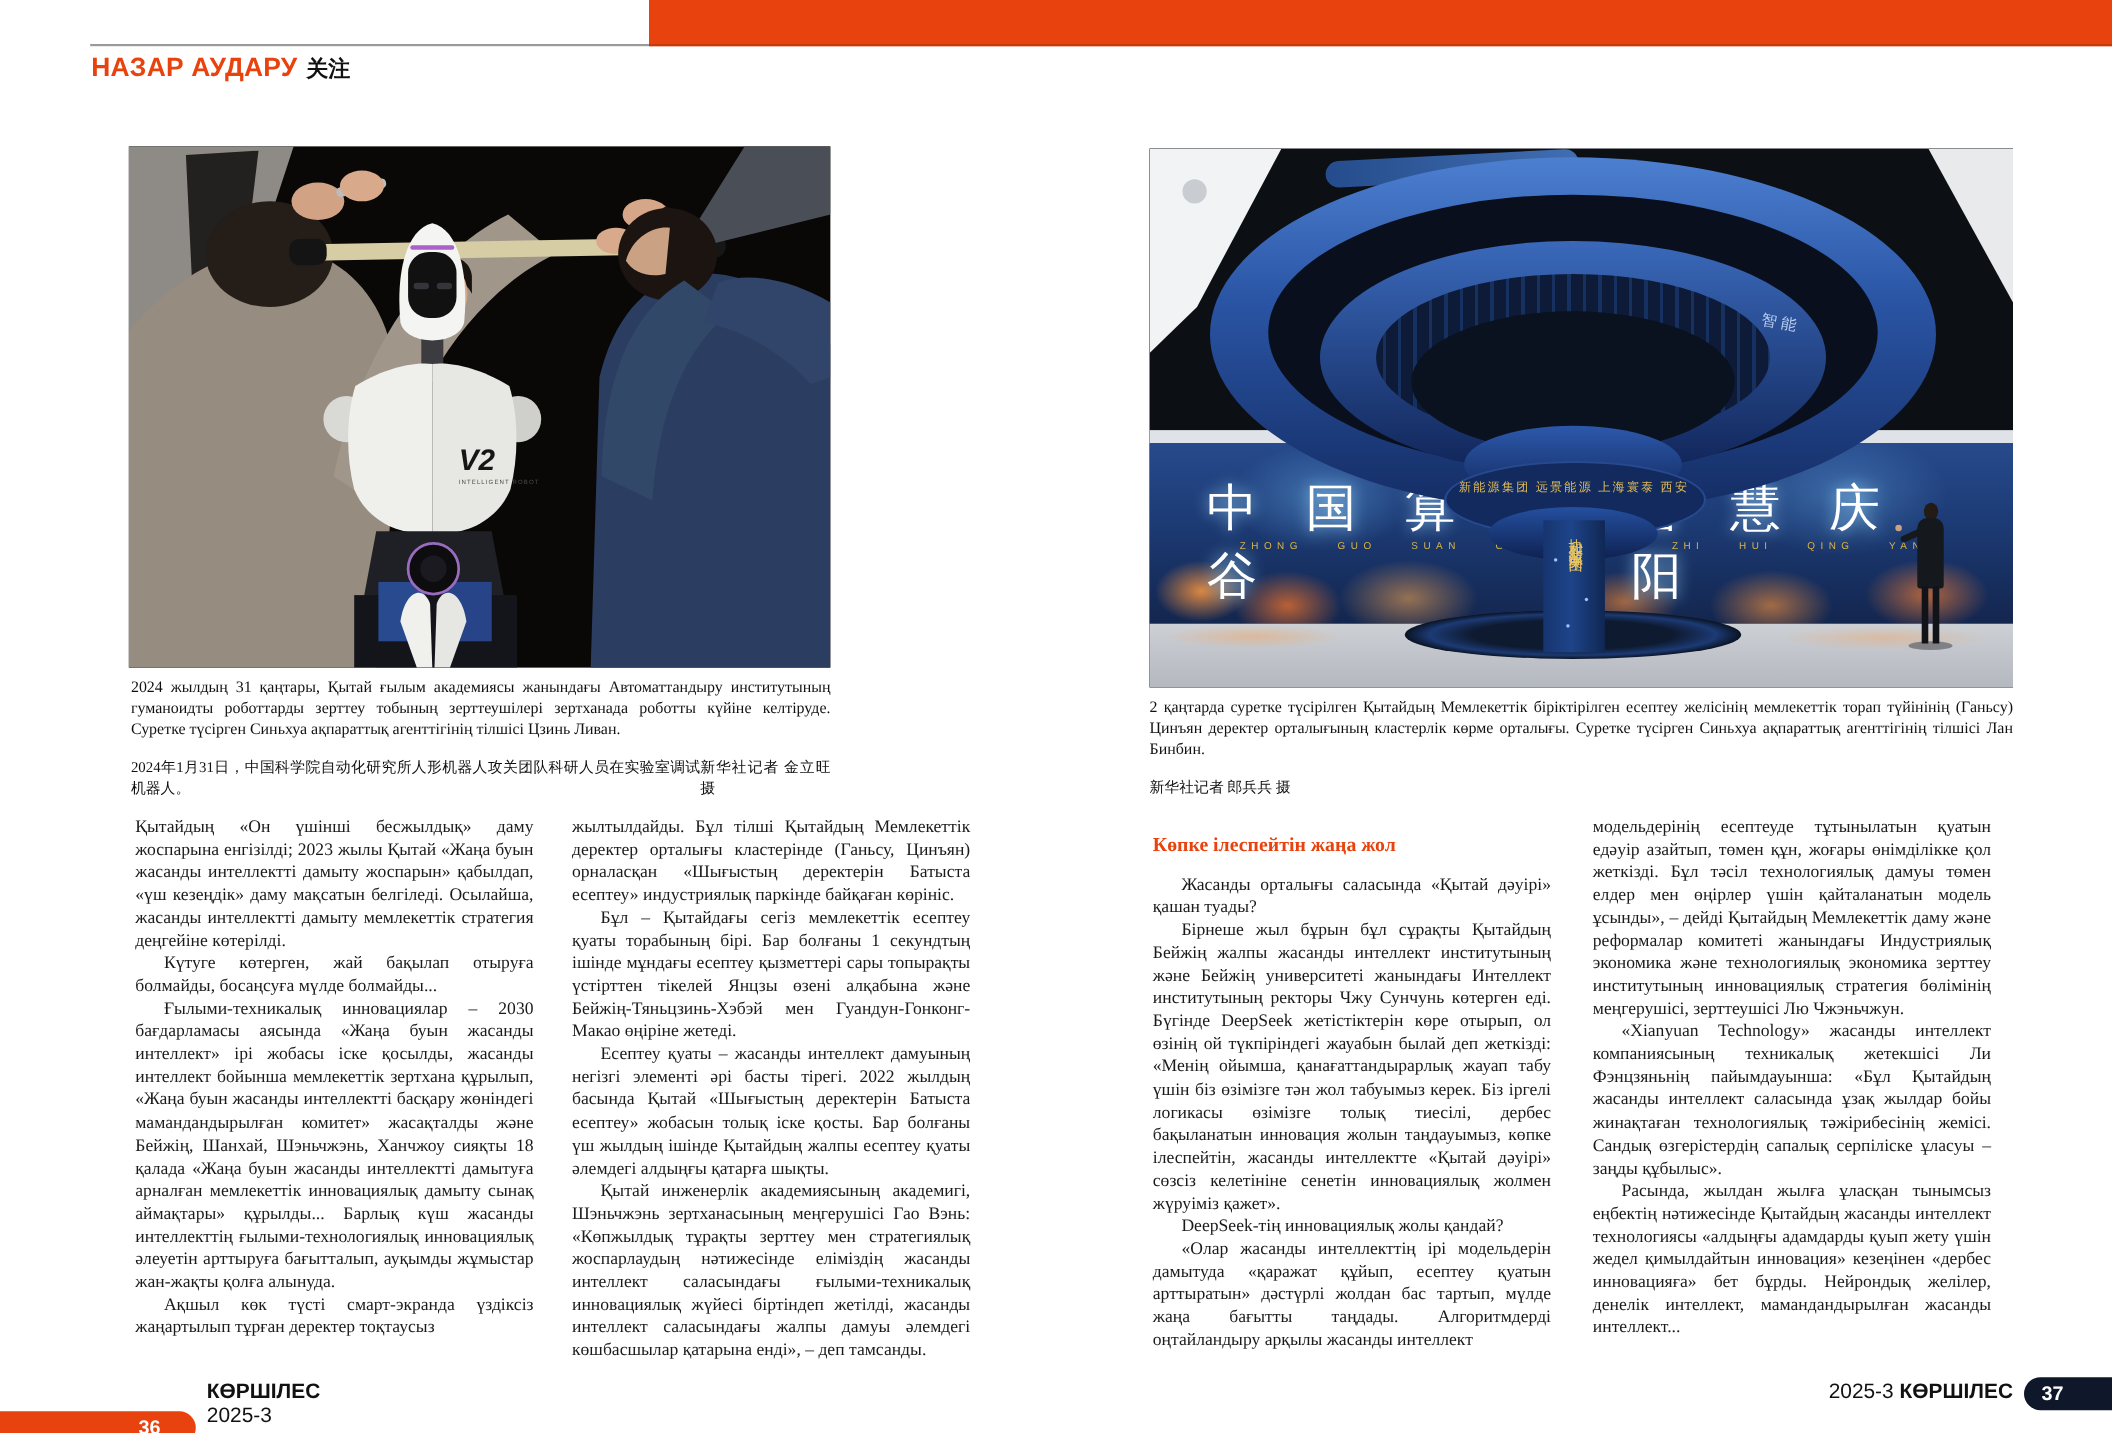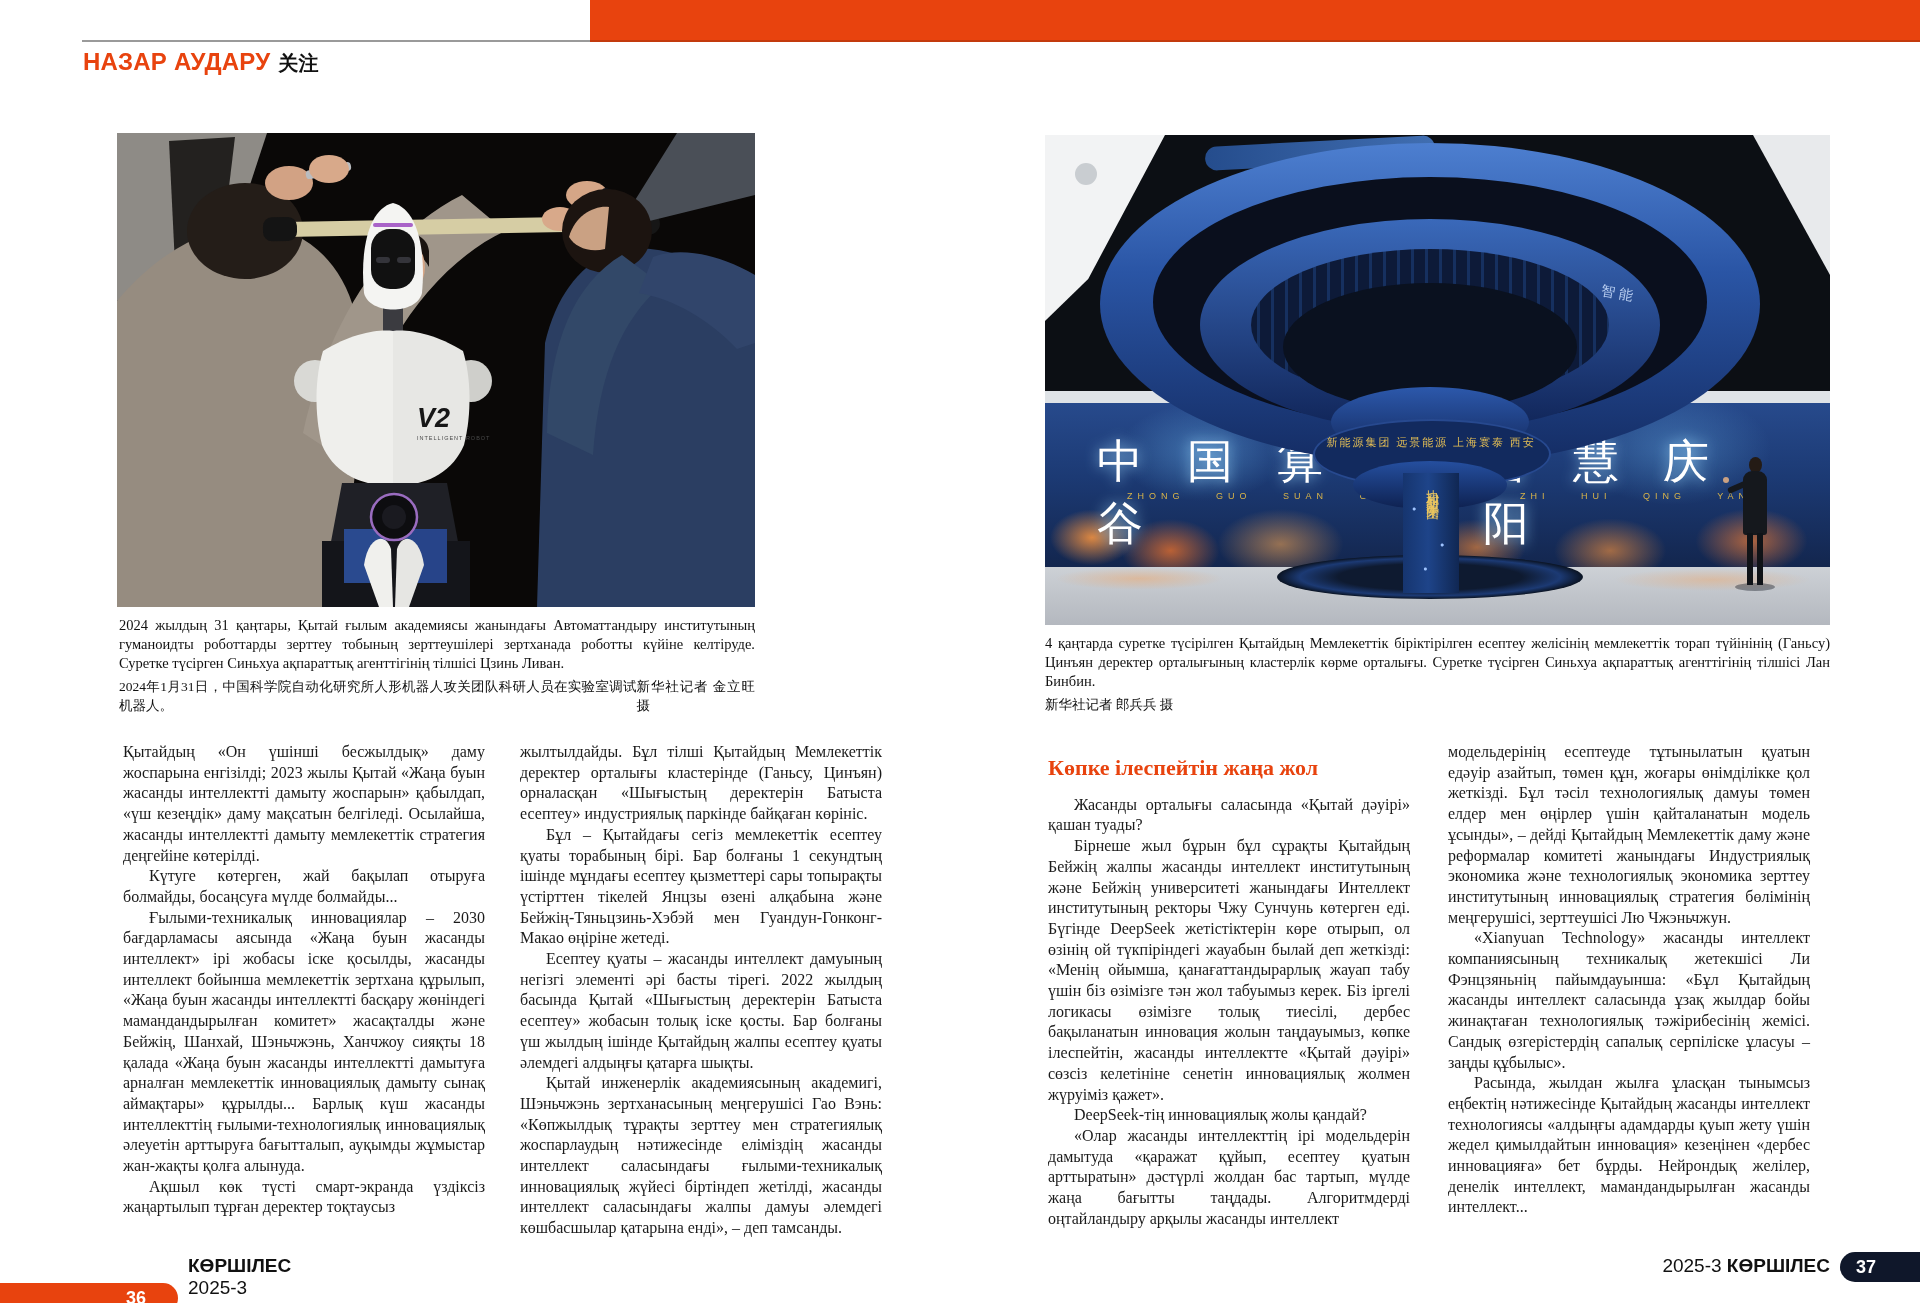--- a/index.html
+++ b/index.html
@@ -67,28 +67,28 @@
   .woman-body{left:698px;top:336px;width:24px;height:64px;border-radius:9px 9px 3px 3px;background:#15181d;}
   .woman-arm{left:682px;top:348px;width:26px;height:6px;border-radius:3px;background:#15181d;transform:rotate(-24deg);}
   .woman-hand{left:678px;top:342px;width:6px;height:6px;border-radius:50%;background:#caa183;}
   .woman-leg1{left:702px;top:398px;width:6px;height:52px;background:#101317;}
   .woman-leg2{left:712px;top:398px;width:6px;height:52px;background:#101317;}
   .woman-shadow{left:690px;top:448px;width:40px;height:8px;border-radius:50%;background:rgba(20,25,35,.4);}
   
   .cap{position:absolute;font-size:14.5px;line-height:19px;text-align:justify;color:#111;}
   .capL{left:119px;top:616px;width:636px;}
   .capR{left:1045px;top:634px;width:785px;}
-  .capcn{display:flex;justify-content:space-between;margin-top:4px;font-size:13.5px;align-items:flex-end;}
+  .capcn{display:flex;justify-content:space-between;margin-top:15px;font-size:13.5px;align-items:flex-end;}
   
   .col{position:absolute;width:362px;font-size:16px;line-height:20.7px;text-align:justify;}
   .col p{margin:0;}
   .col p.ind{text-indent:26px;}
   .c1{left:123px;top:742px;} .c2{left:520px;top:742px;}
   .c3{left:1048px;top:742px;} .c4{left:1448px;top:742px;}
-  .subhead{color:#E8430E;font-weight:bold;font-size:22px;margin:16px 0 16px 0 !important;text-align:left;}
+  .subhead{color:#E8430E;font-weight:bold;font-size:18px;margin:16px 0 16px 0 !important;text-align:left;}
   
   .footL{position:absolute;left:0;top:1252px;height:30px;}
   .pillL{position:absolute;left:0;top:0;width:178px;height:30px;background:#E8430E;border-radius:0 15px 15px 0;
          color:#fff;font-family:"Liberation Sans",sans-serif;font-weight:bold;font-size:18px;
          display:flex;align-items:center;justify-content:flex-end;padding-right:32px;box-sizing:border-box;margin-top:31px;}
   .magL{position:absolute;left:188px;top:3px;font-family:"Liberation Sans",sans-serif;font-size:19px;color:#111;}
   .footR{position:absolute;right:0;top:1252px;height:30px;}
   .pillR{position:absolute;right:0;top:0;width:80px;height:30px;background:#0f172a;border-radius:15px 0 0 15px;
          color:#fff;font-family:"Liberation Sans",sans-serif;font-weight:bold;font-size:18px;
          display:flex;align-items:center;justify-content:flex-start;padding-left:16px;box-sizing:border-box;}
@@ -203,21 +203,21 @@
   </div>
 
   <div class="cap capL">
     <div>2024 жылдың 31 қаңтары, Қытай ғылым академиясы жанындағы Автоматтандыру институтының гуманоидты роботтарды зерттеу тобының зерттеушілері зертханада роботты күйіне келтіруде. Суретке түсірген Синьхуа ақпараттық агенттігінің тілшісі Цзинь Ливан.</div>
     <div class="capcn">
       <span>2024年1月31日，中国科学院自动化研究所人形机器人攻关团队科研人员在实验室调试机器人。</span>
       <span>新华社记者 金立旺 摄</span>
     </div>
   </div>
   <div class="cap capR">
-    <div>4 қаңтарда суретке түсірілген Қытайдың Мемлекеттік біріктірілген есептеу желісінің мемлекеттік торап түйінінің (Ганьсу) Цинъян деректер орталығының кластерлік көрме орталығы. Суретке түсірген Синьхуа ақпараттық агенттігінің тілшісі Лан Бинбин.</div>
+    <div>2 қаңтарда суретке түсірілген Қытайдың Мемлекеттік біріктірілген есептеу желісінің мемлекеттік торап түйінінің (Ганьсу) Цинъян деректер орталығының кластерлік көрме орталығы. Суретке түсірген Синьхуа ақпараттық агенттігінің тілшісі Лан Бинбин.</div>
     <div class="capcn">
       <span>新华社记者 郎兵兵 摄</span>
     </div>
   </div>
 
   <div class="col c1">
     <p>Қытайдың «Он үшінші бесжылдық» даму жоспарына енгізілді; 2023 жылы Қытай «Жаңа буын жасанды интеллектті дамыту жоспарын» қабылдап, «үш кезеңдік» даму мақсатын белгіледі. Осылайша, жасанды интеллектті дамыту мемлекеттік стратегия деңгейіне көтерілді.</p>
     <p class="ind">Күтуге көтерген, жай бақылап отыруға болмайды, босаңсуға мүлде болмайды...</p>
     <p class="ind">Ғылыми-техникалық инновациялар – 2030 бағдарламасы аясында «Жаңа буын жасанды интеллект» ірі жобасы іске қосылды, жасанды интеллект бойынша мемлекеттік зертхана құрылып, «Жаңа буын жасанды интеллектті басқару жөніндегі мамандандырылған комитет» жасақталды және Бейжің, Шанхай, Шэньчжэнь, Ханчжоу сияқты 18 қалада «Жаңа буын жасанды интеллектті дамытуға арналған мемлекеттік инновациялық дамыту сынақ аймақтары» құрылды... Барлық күш жасанды интеллекттің ғылыми-технологиялық инновациялық әлеуетін арттыруға бағытталып, ауқымды жұмыстар жан-жақты қолға алынуда.</p>
     <p class="ind">Ақшыл көк түсті смарт-экранда үздіксіз жаңартылып тұрған деректер тоқтаусыз</p>

